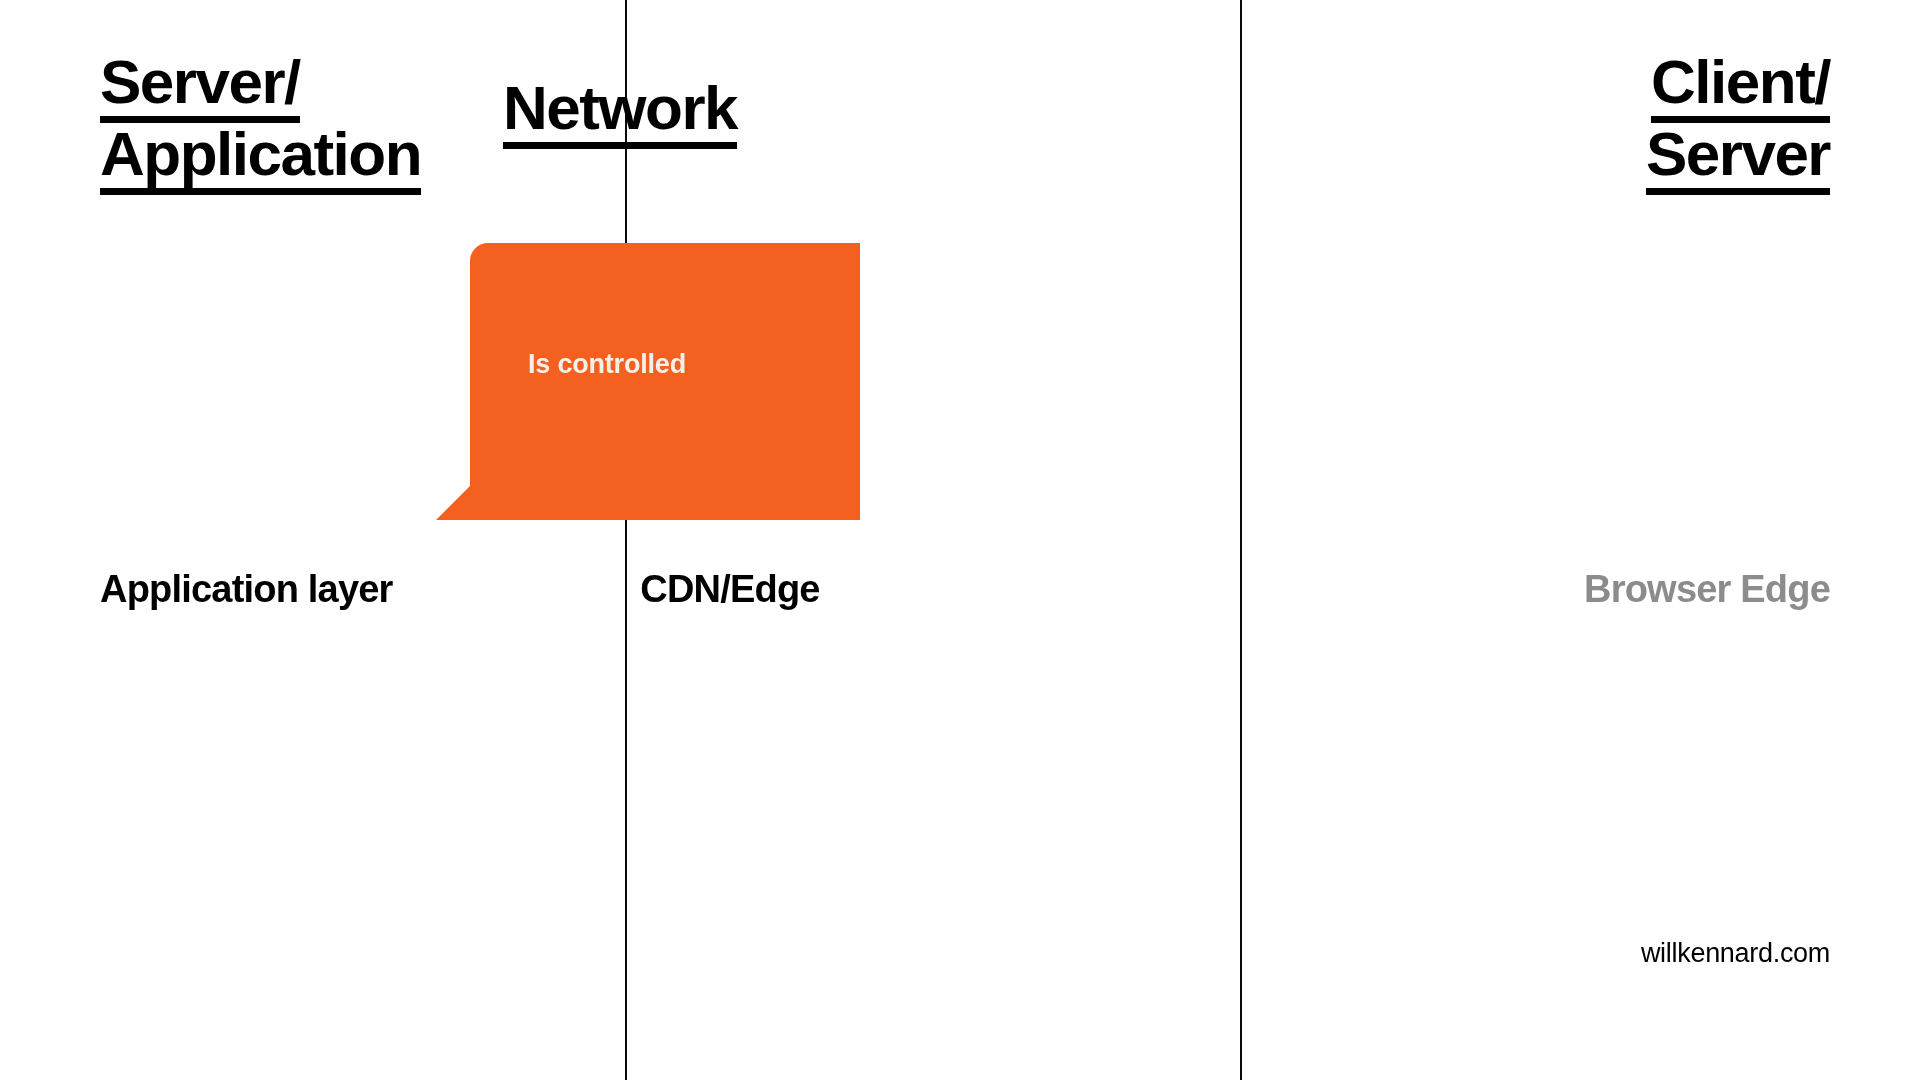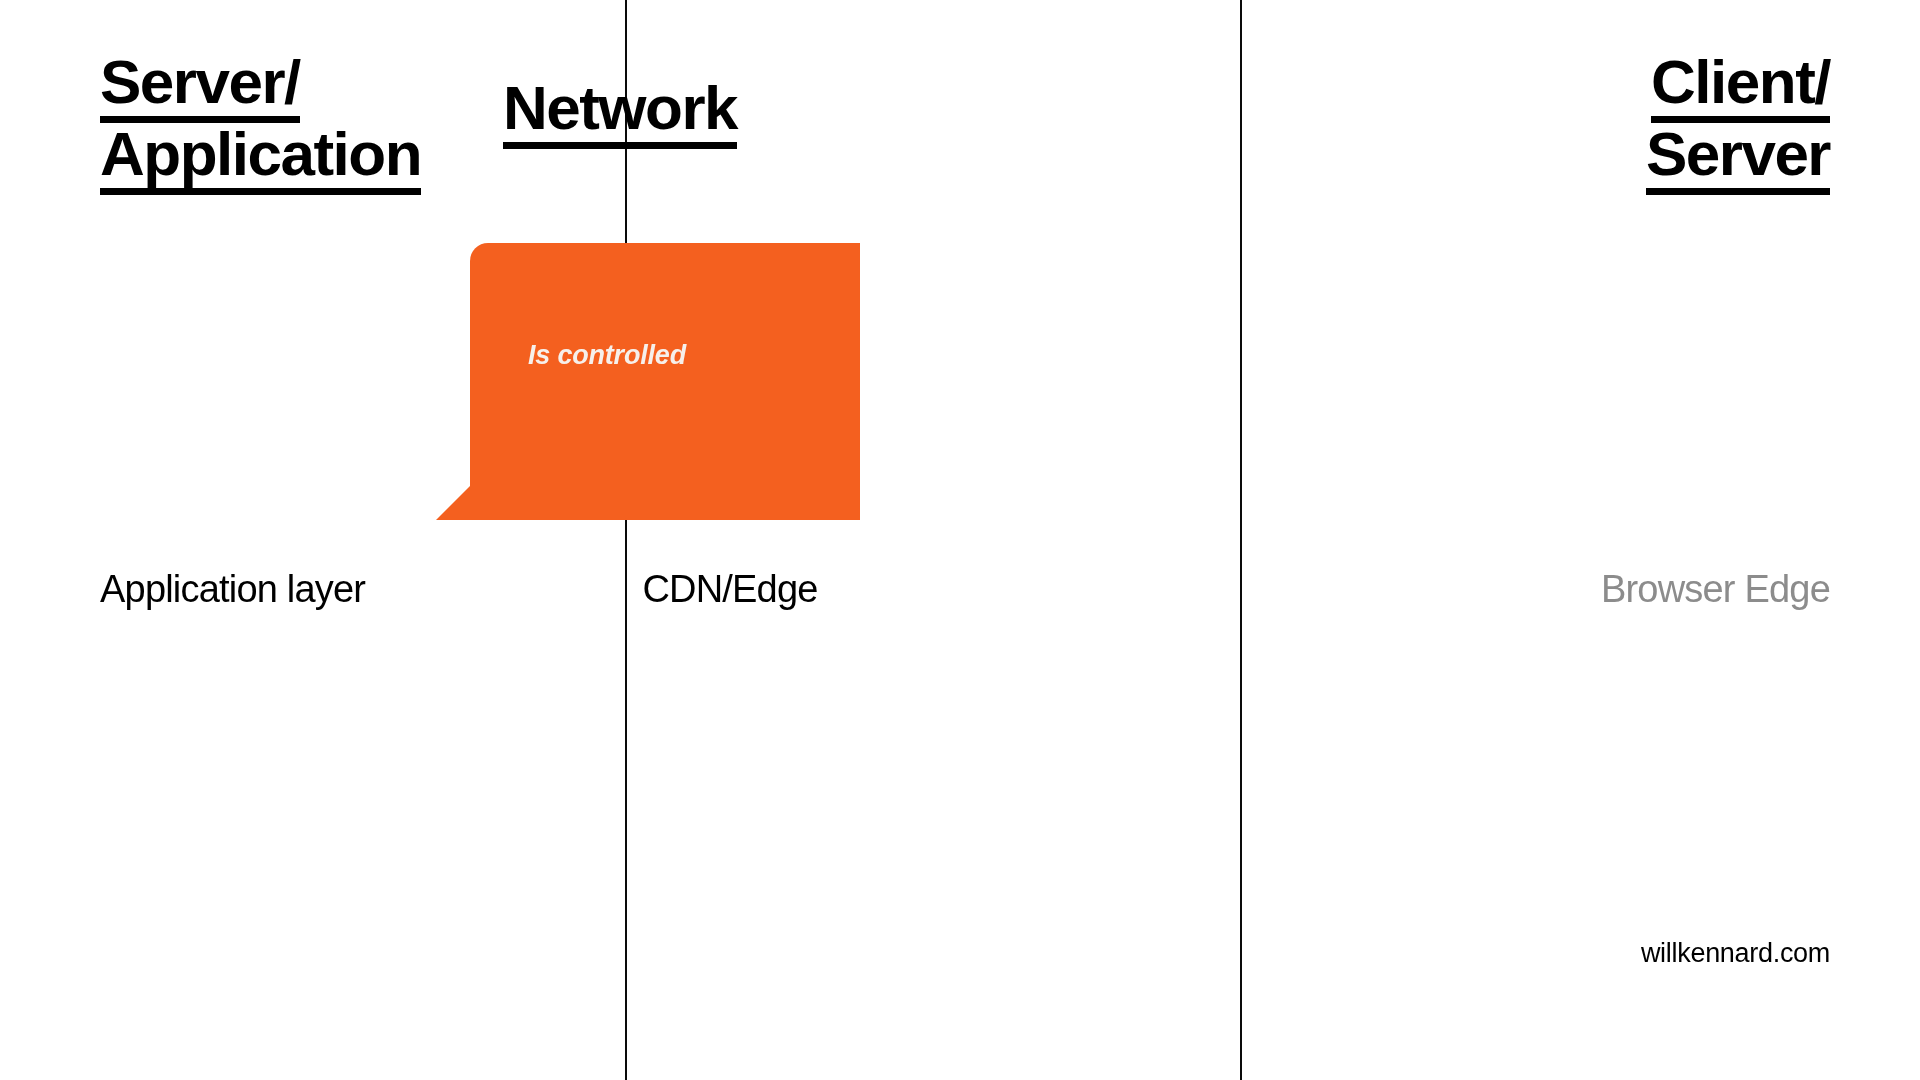--- a/index.html
+++ b/index.html
@@ -74,36 +74,35 @@
   .callout-tail {
     position: absolute;
     left: -34px;
     bottom: 0;
     width: 70px;
     height: 70px;
   }
   .callout-text {
     position: absolute;
     left: 58px;
-    top: 93px;
+    top: 102px;
     width: 270px;
     color: #F6F0EB;
     font-size: 27px;
     font-weight: 700;
     line-height: 1.48;
     letter-spacing: -0.2px;
-    font-style: italic;
   }
 
   
   .layer {
     position: absolute;
     top: 568px;
     font-size: 38px;
-    font-weight: 400;
+    font-weight: 700;
     letter-spacing: -0.8px;
     white-space: nowrap;
   }
   .layer.l1 { left: 100px;  color: #000000; }
   .layer.l2 { left: 0; width: 1460px; text-align: center; color: #000000; }
   .layer.l3 { right: 90px; color: #8C8C8C; }
 
   
   .footer {
     position: absolute;

